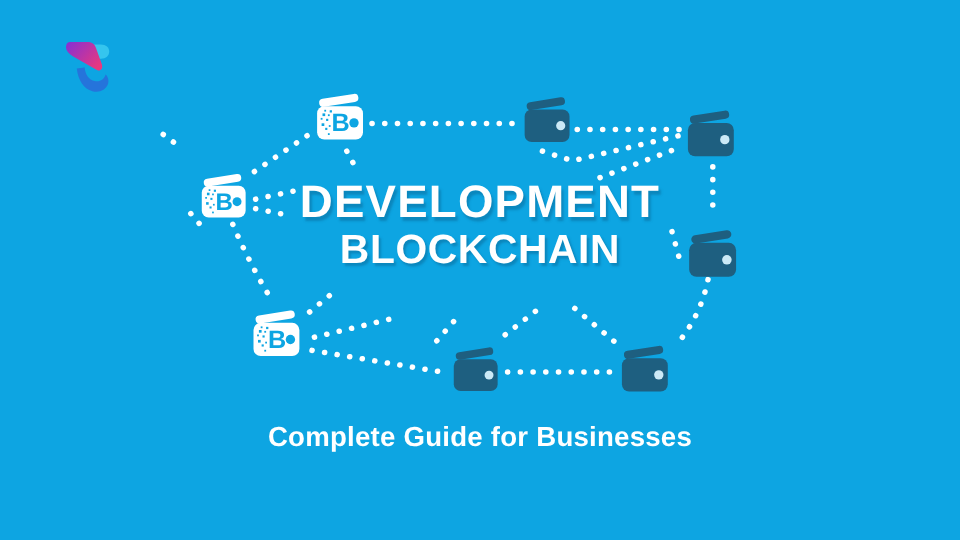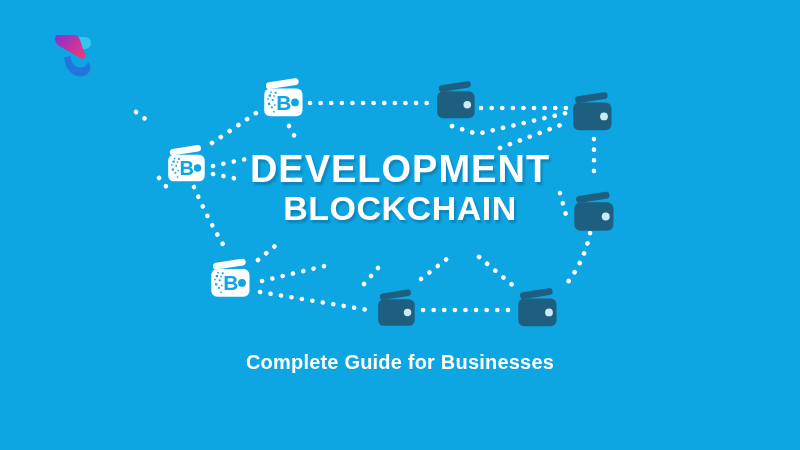--- a/index.html
+++ b/index.html
@@ -37,21 +37,21 @@
   
   .title{
     left:0;right:0;top:150px;text-align:center;
     color:var(--text,#fff);font-weight:bold;line-height:1;
     text-shadow:2px 3px 2px rgba(10,77,118,0.35);
   }
   .title-line1{font-size:38px;letter-spacing:1px;}
   .title-line2{font-size:34px;letter-spacing:0.5px;margin-top:3px;}
   .subtitle{
     left:0;right:0;top:351px;text-align:center;
-    color:var(--text,#fff);font-weight:bold;font-size:20px;
+    color:var(--text,#fff);font-weight:bold;font-size:23px;
     letter-spacing:0.2px;
   }
 </style>
 </head>
 <body>
 
 <div class="banner">
 
   <svg class="abs logo" width="46" height="54" viewBox="0 0 46 54">
     <defs>

